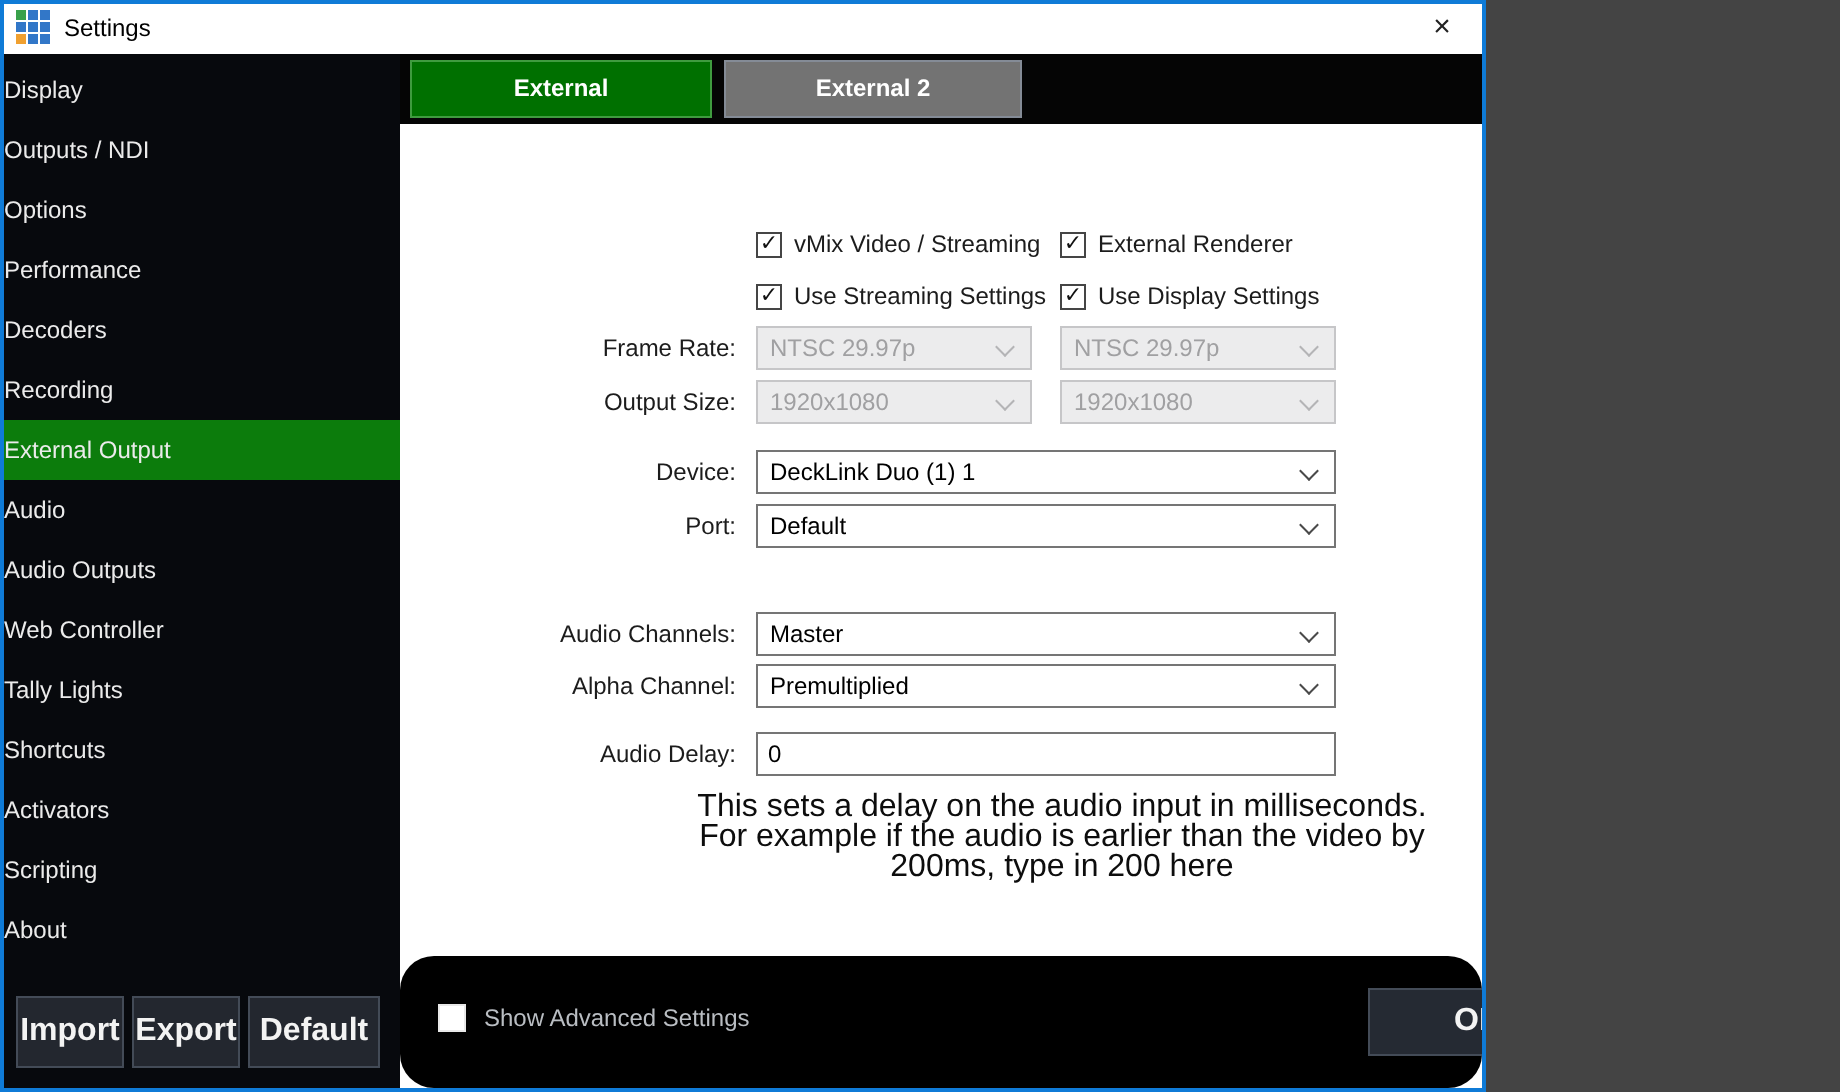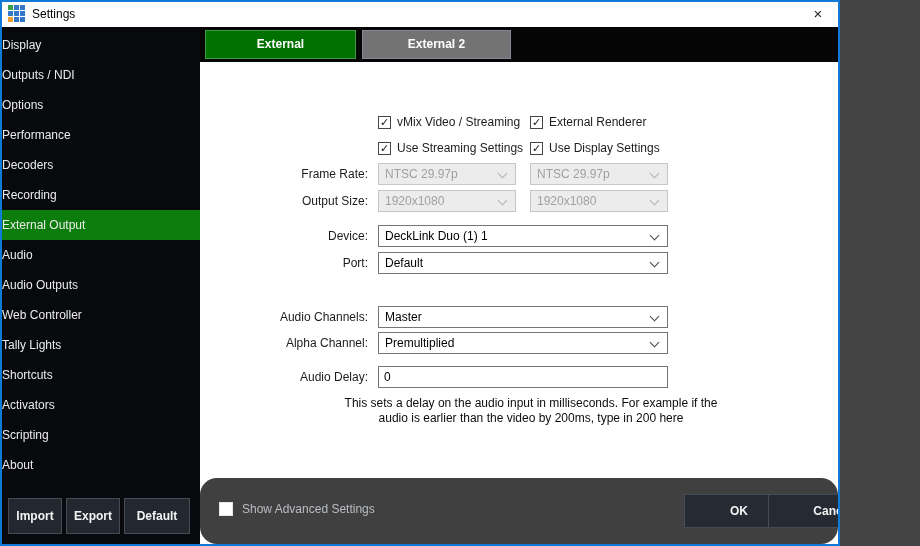--- a/index.html
+++ b/index.html
@@ -1,40 +1,40 @@
 <!DOCTYPE html>
 <html><head>
 <meta charset="utf-8">
 <style>
   * { margin:0; padding:0; box-sizing:border-box; }
   html,body { background:#444; }
   body { font-family:"Liberation Sans","DejaVu Sans",sans-serif; }
 
   .window{
-    position:relative; width:840px; height:546px;
+    position:relative; width:743px; height:546px;
     border:2px solid #0f7bd7; background:#fff; overflow:hidden;
   }
 
   
   .titlebar{ position:absolute; left:0; top:0; right:0; height:25px; background:#ffffff; }
   .app-logo{ position:absolute; left:6px; top:3px; width:18px; height:18px;
     display:grid; grid-template-columns:repeat(3,5px); grid-template-rows:repeat(3,5px); gap:1px; }
   .app-logo span{ display:block; }
   .win-title{ position:absolute; left:30px; top:0; line-height:25px; font-size:12px; color:#000; }
   .close-btn{ position:absolute; right:6px; top:0; width:28px; height:25px; text-align:center;
     line-height:24px; font-size:15px; color:#222; cursor:default; }
 
   
   .sidebar{ position:absolute; left:0; top:25px; bottom:0; width:198px; background:#07090d; }
   .nav{ padding-top:3px; }
   .nav-item{ height:30px; line-height:30px; font-size:12px; color:#ebebeb; cursor:default; }
   .nav-item.selected{ background:#0c7c0c; }
   .side-buttons{ position:absolute; left:6px; bottom:10px; display:flex; gap:4px; }
   .dark-btn{ height:36px; background:#23272f; border:1px solid #434b57; color:#f3f3f3;
-    font-size:12px; font-weight:bold; display:flex; align-items:center; justify-content:center; cursor:default; }
+    font-size:16px; font-weight:bold; display:flex; align-items:center; justify-content:center; cursor:default; }
   .btn-import,.btn-export{ width:54px; }
   .btn-default{ width:66px; }
 
   
   .main{ position:absolute; left:198px; top:25px; right:0; bottom:0; background:#ffffff; }
   .tabstrip{ position:absolute; left:0; top:0; right:0; height:35px; background:#050505; }
   .tab{ position:absolute; top:3px; height:29px; line-height:27px; text-align:center;
     font-size:12px; font-weight:bold; color:#fff; cursor:default; }
   .tab-active{ left:5px; width:151px; background:#007000; border:1px solid #3f9b3f; }
   .tab-inactive{ left:162px; width:149px; background:#737373; border:1px solid #848b96; }
@@ -54,24 +54,24 @@
   .combo.disabled{ background:#ececed; border-color:#c6c6c8; color:#a0a0a2; }
   .combo.disabled .chev{ border-color:#b4b4b6; }
   .narrow{ width:138px; }
   .wide{ width:290px; }
   .c1{ left:178px; } .c2{ left:330px; }
 
   .text-input{ position:absolute; left:178px; width:290px; height:22px; border:1px solid #757575;
     background:#fff; font-family:"Liberation Sans","DejaVu Sans",sans-serif; font-size:12px; padding-left:5px; color:#000; }
 
   .help{ position:absolute; left:140px; top:334px; width:382px; text-align:center;
-    font-size:12px; line-height:15px; color:#0d0d0d; }
-
-  
-  .footer{ position:absolute; left:0; right:0; bottom:0; height:66px; background:#404040;border-radius:17px; }
+    font-size:16px; line-height:15px; color:#0d0d0d; }
+
+  
+  .footer{ position:absolute; left:0; right:0; bottom:0; height:66px; background:#000000;border-radius:17px; }
   .adv{ position:absolute; left:19px; top:24px; display:flex; align-items:center; gap:9px; }
   .adv .cb-empty{ width:14px; height:14px; background:#fff; border:1px solid #e8e8e8; }
   .adv-label{ font-size:12px; color:#b9bdc2; }
   .footer .dark-btn{ position:absolute; top:16px; height:34px; background:#252a33; }
   .btn-ok{ left:464px; width:110px;margin-left:20px; }
   .btn-cancel{ left:568px; width:130px; }
 </style>
 </head>
 <body>
 

